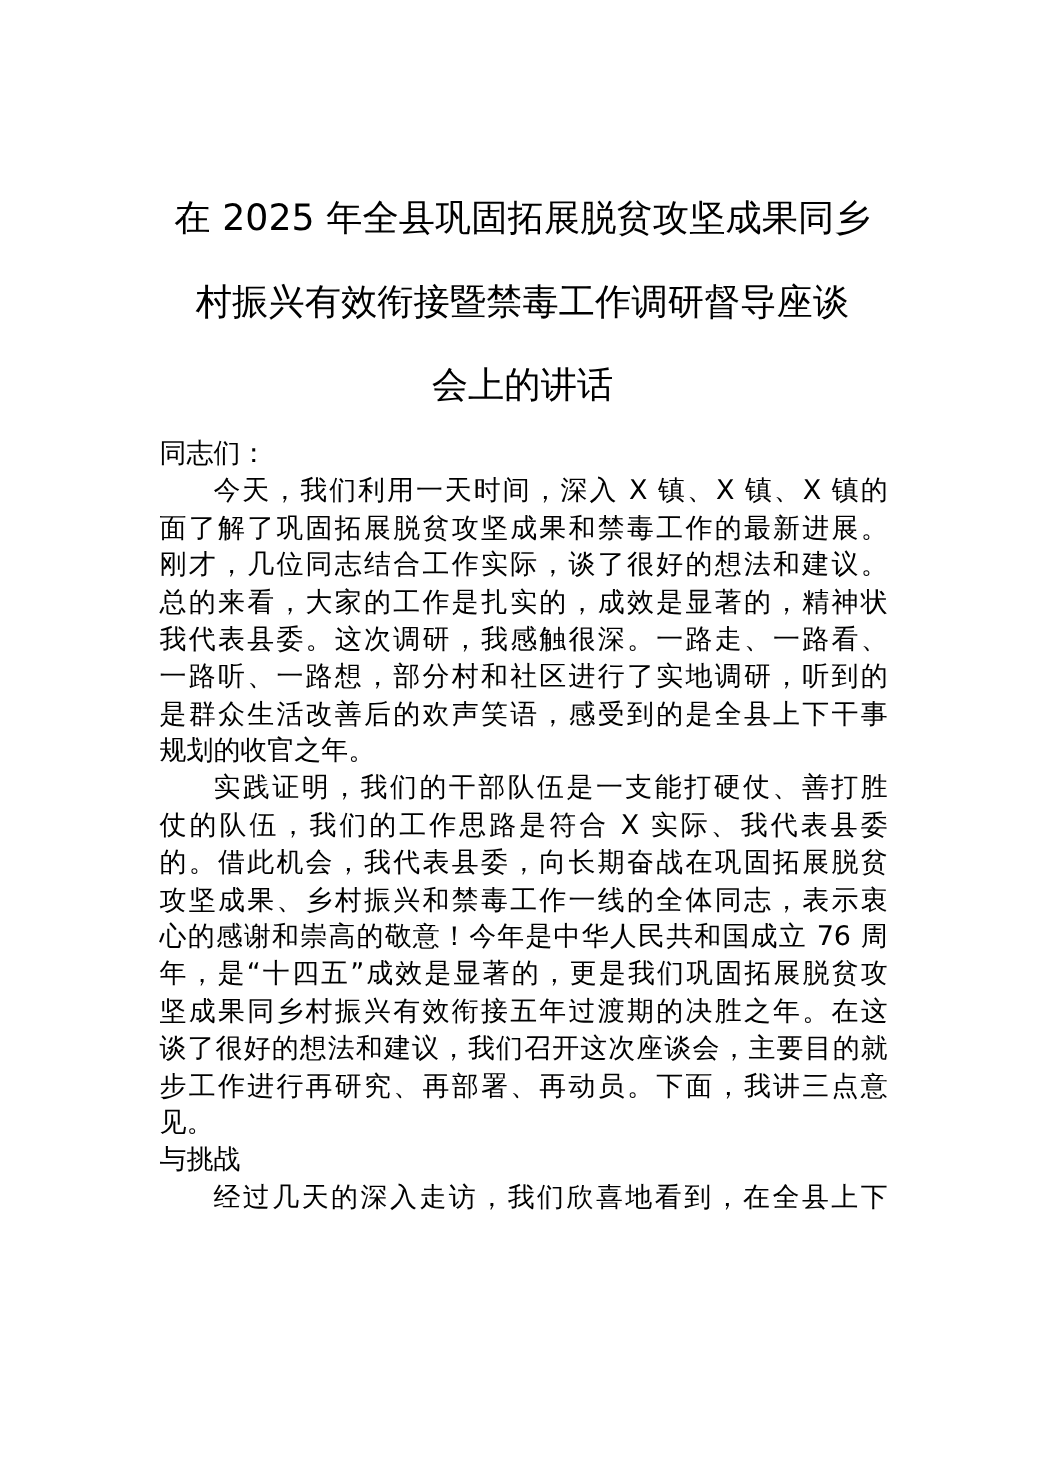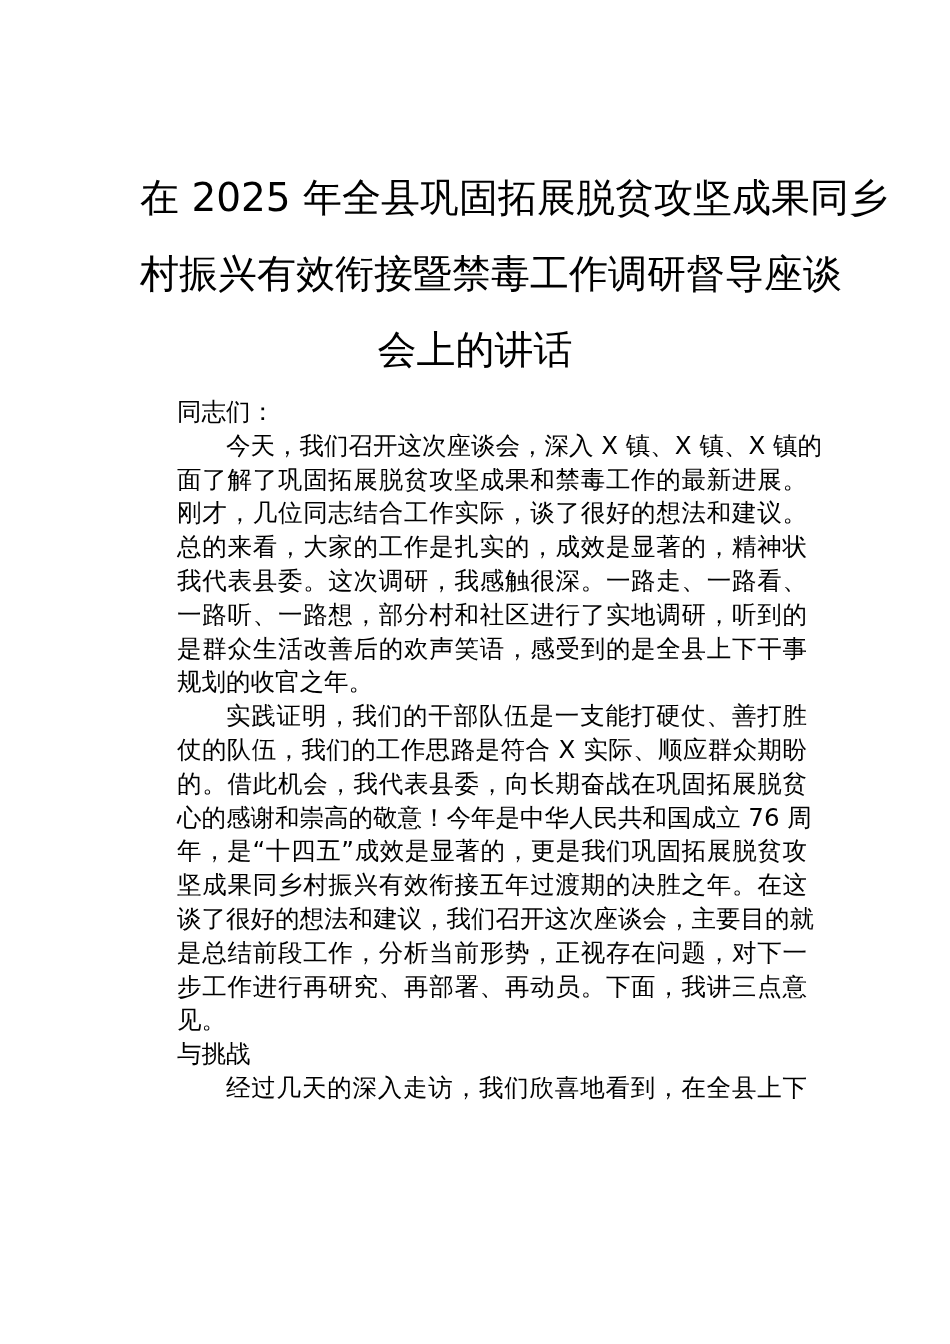--- a/index.html
+++ b/index.html
@@ -1,59 +1,59 @@
 <!DOCTYPE html>
 <html><head>
 <meta charset="utf-8">
 <style>
   html, body { margin: 0; padding: 0; background: #ffffff; }
   body { width: 950px; height: 1344px; position: relative; overflow: hidden;
          font-family: "DejaVu Sans", "Liberation Sans", sans-serif; color: #000; }
   .page { position: absolute; left: 0; top: 0; width: 950px; height: 1344px; background: #fff; }
   .title { position: absolute; left: 140px; width: 670px; top: 160px;
-           text-align: center; font-size: 39px; line-height: 76px; letter-spacing: 0px; }
+           text-align: center; font-size: 33px; line-height: 76px; letter-spacing: 0px; }
   .title-line { display: block; white-space: nowrap; }
   .body-text { position: absolute; left: 145px; width: 662px; top: 395px;
                font-size: 24.5px; line-height: 33.8px; }
-  .line { display: block; white-space: nowrap; height: 33.8px; text-align: justify; text-align-last: justify; margin-left: 32px; }
+  .line { display: block; white-space: nowrap; height: 33.8px; text-align: justify; text-align-last: justify; }
   .line.last { text-align-last: left; }
   .indent { padding-left: 49px; }
   .heading { font-weight: normal; }
 </style>
 </head>
 <body>
 
 <div class="page">
 
   <div class="title">
     <span class="title-line">在 2025 年全县巩固拓展脱贫攻坚成果同乡</span>
     <span class="title-line">村振兴有效衔接暨禁毒工作调研督导座谈</span>
     <span class="title-line">会上的讲话</span>
   </div>
 
   <div class="body-text">
     <span class="line last">同志们：</span>
 
-    <span class="line indent">今天，我们召开这次座谈会，深入 X 镇、X 镇、X 镇的</span>
+    <span class="line indent">今天，我们利用一天时间，深入 X 镇、X 镇、X 镇的</span>
     <span class="line">面了解了巩固拓展脱贫攻坚成果和禁毒工作的最新进展。</span>
     <span class="line">刚才，几位同志结合工作实际，谈了很好的想法和建议。</span>
     <span class="line">总的来看，大家的工作是扎实的，成效是显著的，精神状</span>
     <span class="line">我代表县委。这次调研，我感触很深。一路走、一路看、</span>
     <span class="line">一路听、一路想，部分村和社区进行了实地调研，听到的</span>
     <span class="line">是群众生活改善后的欢声笑语，感受到的是全县上下干事</span>
     <span class="line last">规划的收官之年。</span>
 
     <span class="line indent">实践证明，我们的干部队伍是一支能打硬仗、善打胜</span>
-    <span class="line">仗的队伍，我们的工作思路是符合 X 实际、顺应群众期盼</span>
+    <span class="line">仗的队伍，我们的工作思路是符合 X 实际、我代表县委</span>
     <span class="line">的。借此机会，我代表县委，向长期奋战在巩固拓展脱贫</span>
+    <span class="line">攻坚成果、乡村振兴和禁毒工作一线的全体同志，表示衷</span>
     <span class="line">心的感谢和崇高的敬意！今年是中华人民共和国成立 76 周</span>
     <span class="line">年，是“十四五”成效是显著的，更是我们巩固拓展脱贫攻</span>
     <span class="line">坚成果同乡村振兴有效衔接五年过渡期的决胜之年。在这</span>
     <span class="line">谈了很好的想法和建议，我们召开这次座谈会，主要目的就</span>
-    <span class="line">是总结前段工作，分析当前形势，正视存在问题，对下一</span>
     <span class="line">步工作进行再研究、再部署、再动员。下面，我讲三点意</span>
     <span class="line last">见。</span>
 
     <span class="line last heading">与挑战</span>
 
     <span class="line indent">经过几天的深入走访，我们欣喜地看到，在全县上下</span>
   </div>
 
 </div>
 

